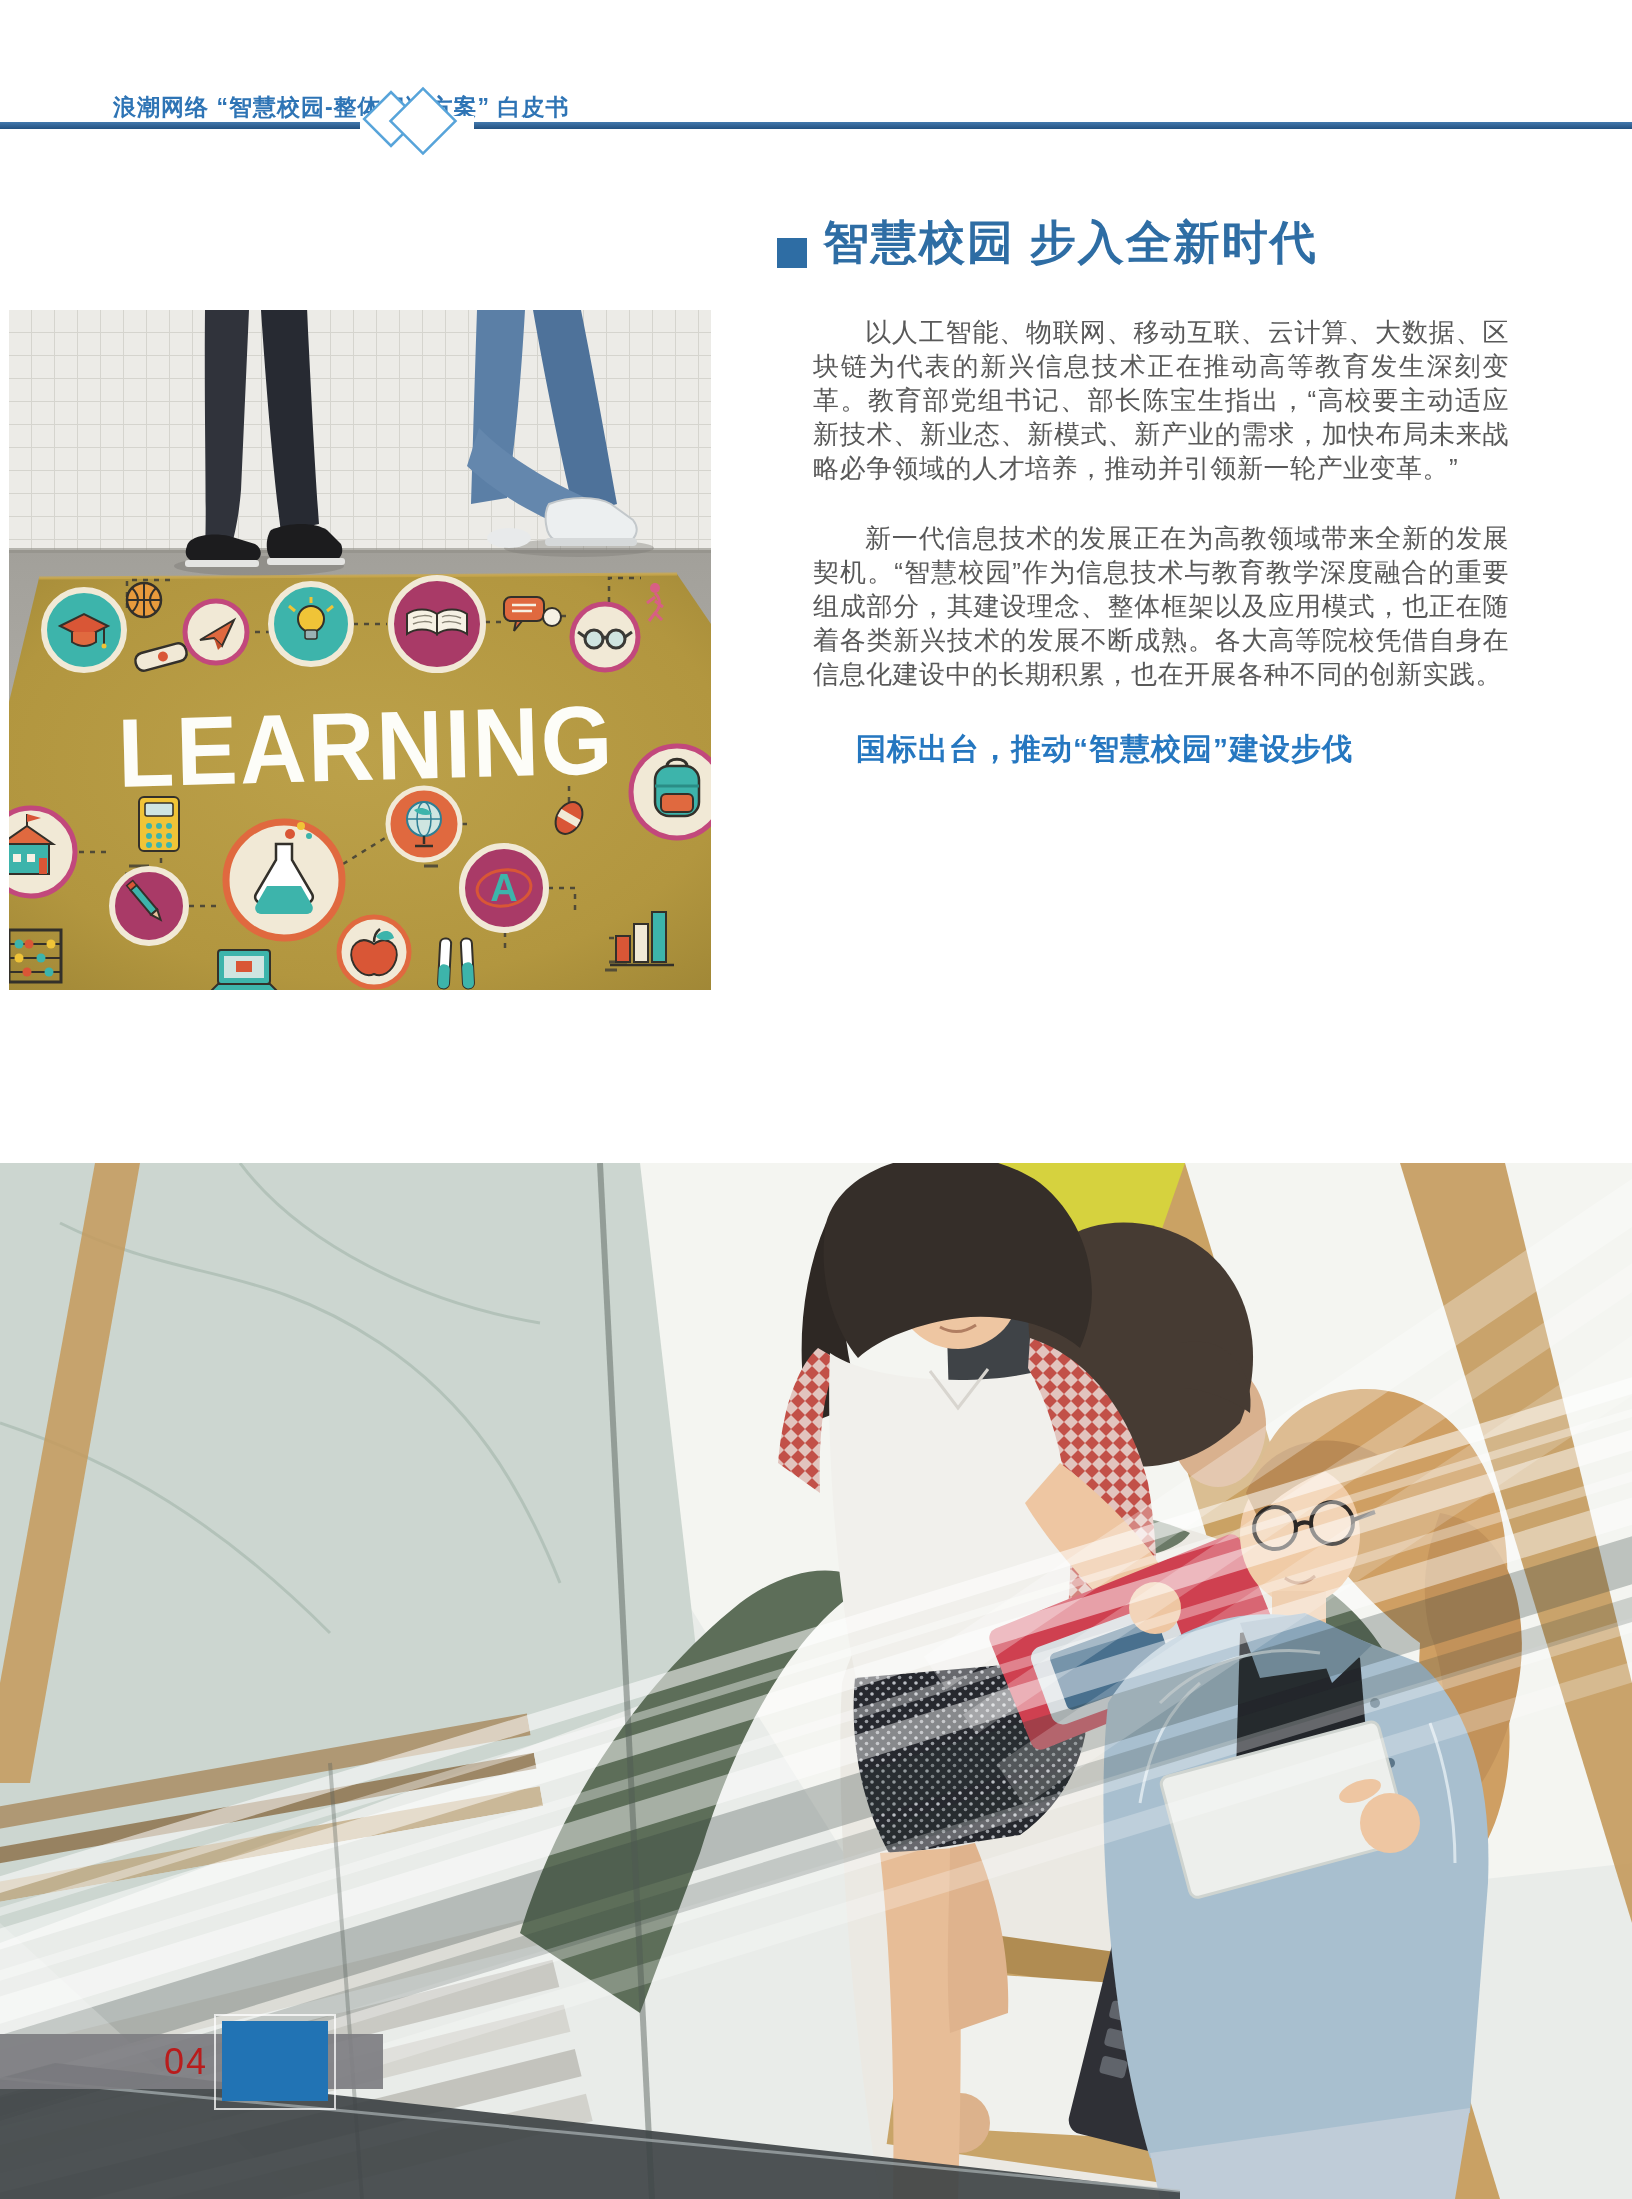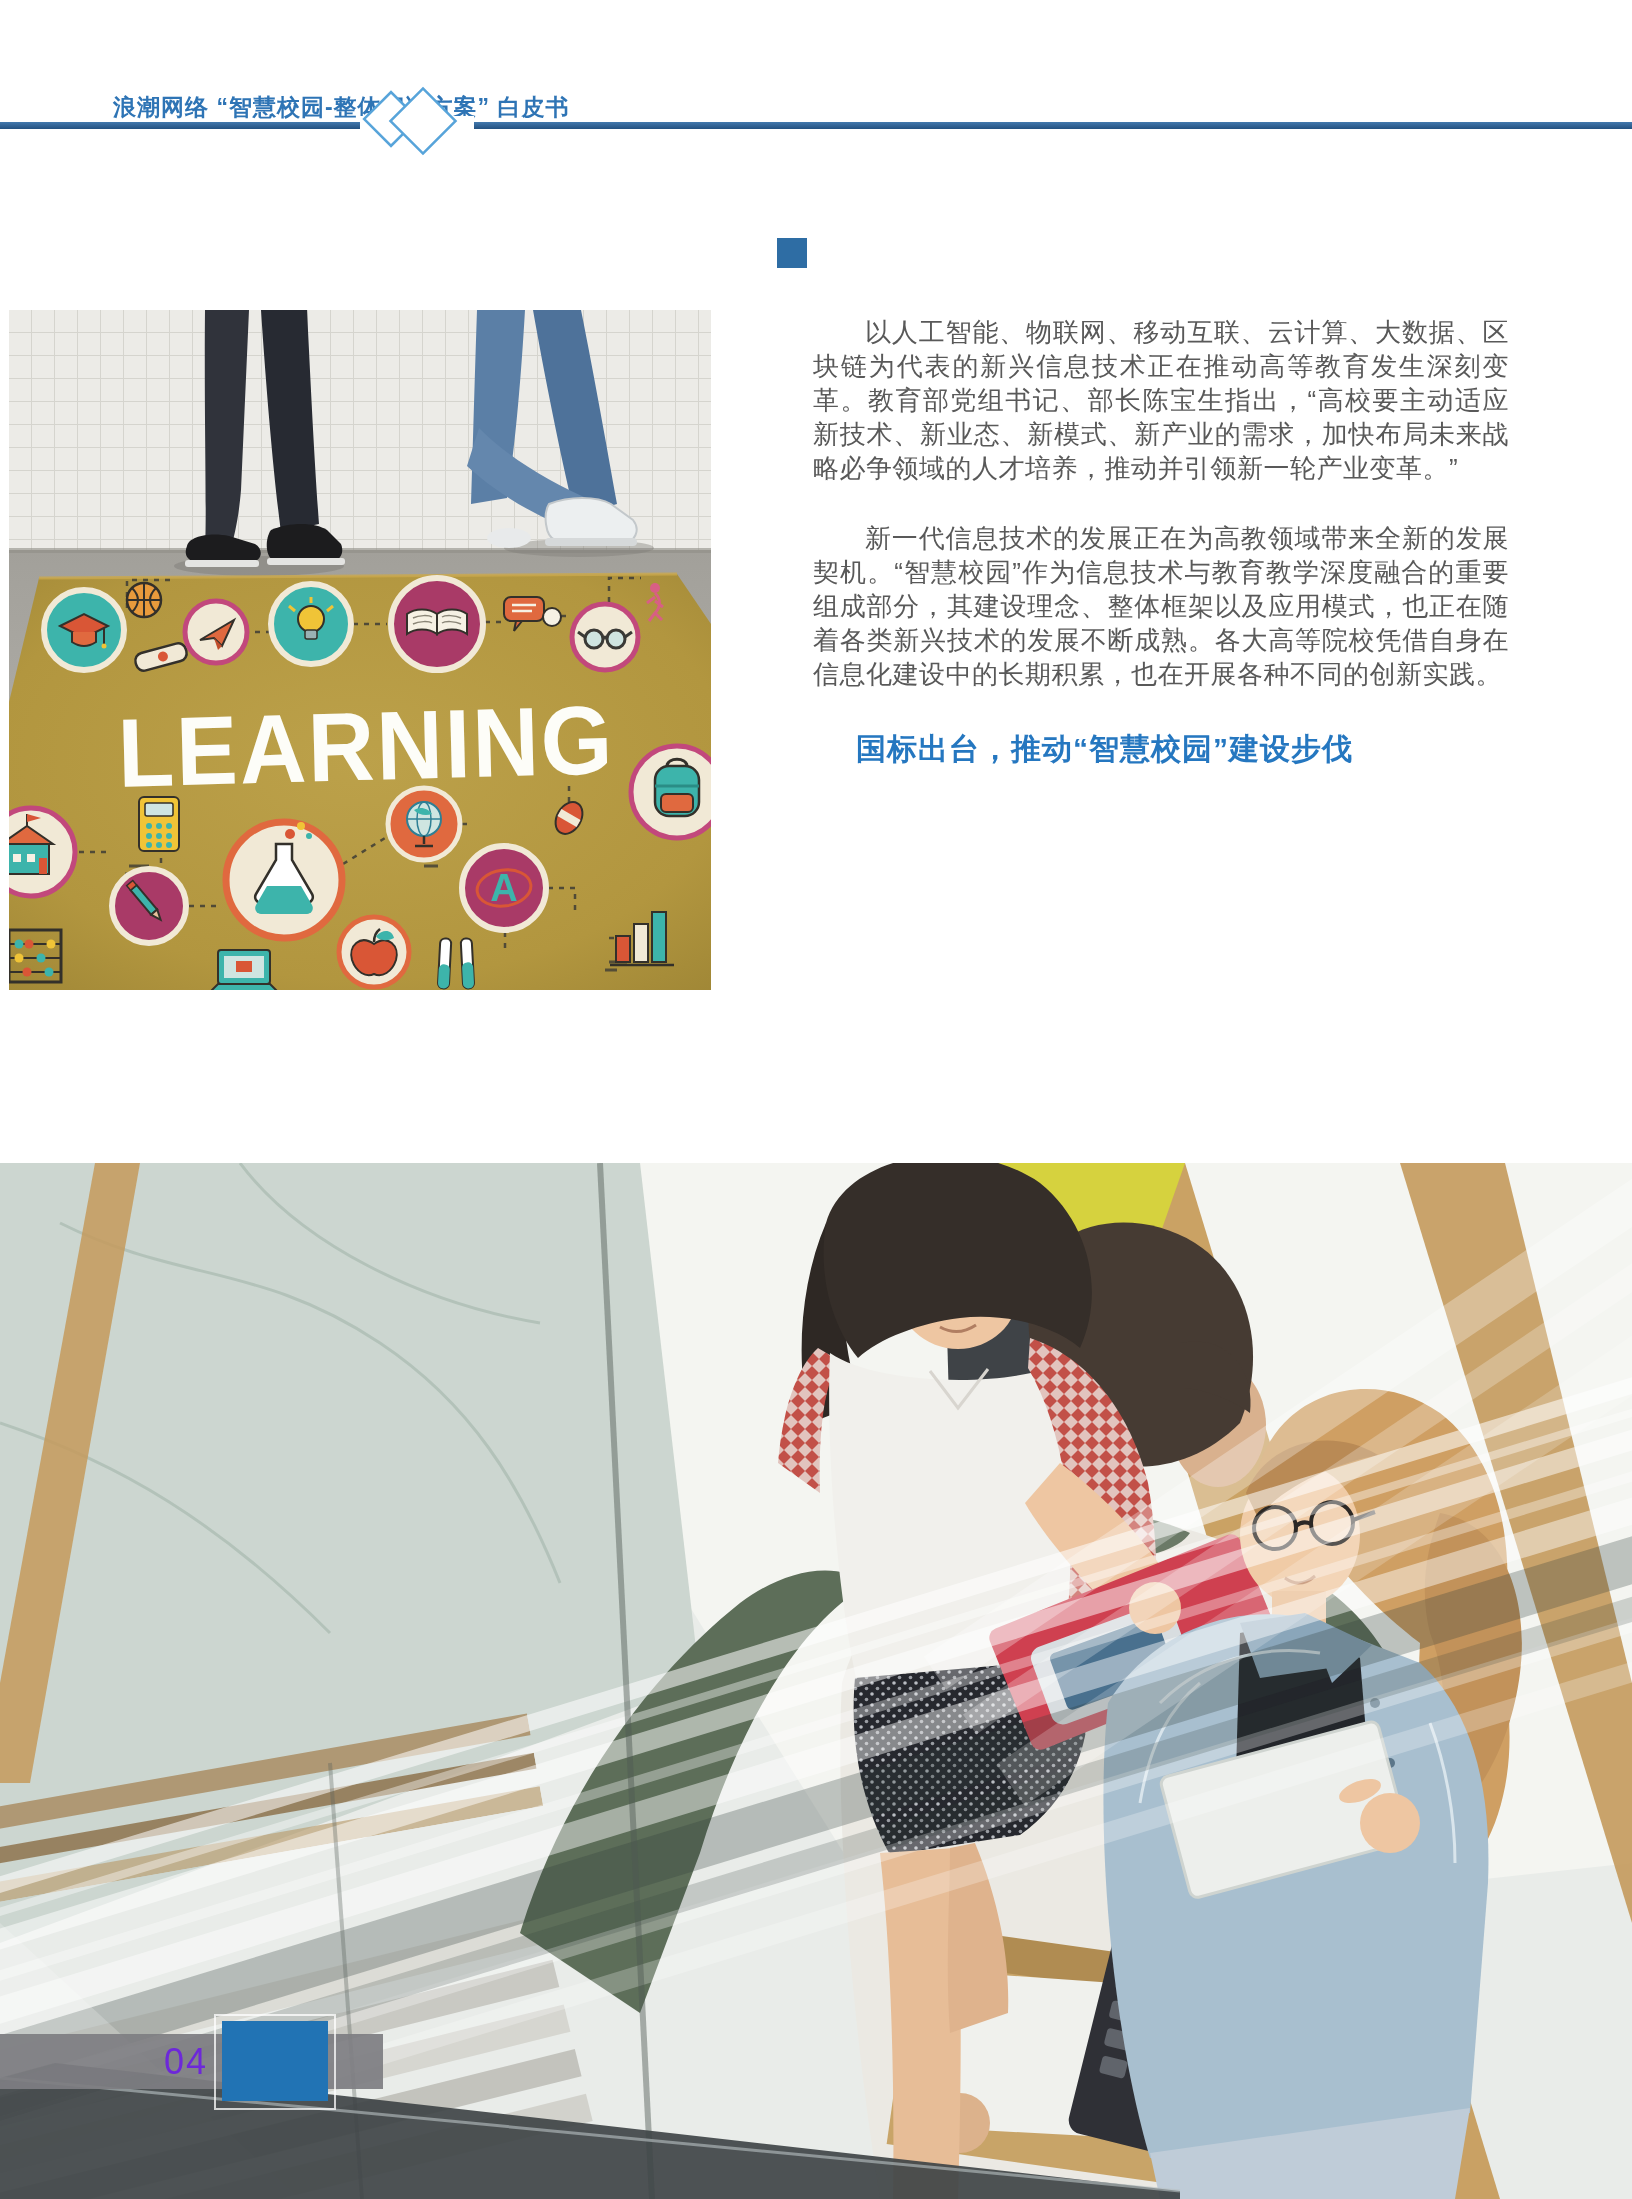--- a/index.html
+++ b/index.html
@@ -33,36 +33,37 @@
   .students-photo{position:absolute;left:0;top:1163px;width:1632px;height:1036px;}
   .students-photo svg{display:block;width:100%;height:100%;}
 
   
   .footer-bar{position:absolute;left:0;top:2034px;width:383px;height:55px;
     background:rgba(126,126,130,0.93);}
   .footer-outline{position:absolute;left:214px;top:2014px;width:118px;height:92px;
     border:2px solid rgba(255,255,255,0.75);}
   .footer-accent{position:absolute;left:222px;top:2021px;width:106px;height:80px;background:#2173b4;}
   .page-number{position:absolute;left:110px;top:2041px;width:98px;text-align:right;
-    font-size:36px;color:#6d28d9;letter-spacing:2px;}
+    font-size:36px;color:#b91c1c;letter-spacing:2px;}
 </style>
 </head>
 <body>
 
 <div class="page">
 
   <div class="header-title">浪潮网络 “智慧校园-整体解决方案” 白皮书</div>
   <div class="header-rule"></div>
   <svg class="header-diamonds" viewBox="0 0 130 96">
     <rect x="8" y="34" width="114" height="20" fill="#ffffff"></rect>
     <rect x="20" y="18" width="38" height="38" fill="#ffffff" stroke="#57a4da" stroke-width="2.5" transform="rotate(45 39 37)"></rect>
     <rect x="48" y="16" width="46" height="46" fill="#ffffff" stroke="#57a4da" stroke-width="2.5" transform="rotate(45 71 39)"></rect>
   </svg>
 
   <div class="title-bullet"></div>
+  <h1 class="page-title" style="margin:0;">智慧校园 步入全新时代</h1>
 
   <p class="body-par par1">以人工智能、物联网、移动互联、云计算、大数据、区块链为代表的新兴信息技术正在推动高等教育发生深刻变革。教育部党组书记、部长陈宝生指出，“高校要主动适应新技术、新业态、新模式、新产业的需求，加快布局未来战略必争领域的人才培养，推动并引领新一轮产业变革。”</p>
   <p class="body-par par2">新一代信息技术的发展正在为高教领域带来全新的发展契机。“智慧校园”作为信息技术与教育教学深度融合的重要组成部分，其建设理念、整体框架以及应用模式，也正在随着各类新兴技术的发展不断成熟。各大高等院校凭借自身在信息化建设中的长期积累，也在开展各种不同的创新实践。</p>
   <h2 class="sub-heading" style="margin:0;">国标出台，推动“智慧校园”建设步伐</h2>
 
   <div class="learning-fig">
   <svg viewBox="0 0 702 680" font-family="Liberation Sans, DejaVu Sans, sans-serif">
     <defs>
       <pattern id="tileP" width="23" height="23" patternUnits="userSpaceOnUse">
         <rect width="23" height="23" fill="#ecebe7"></rect>

